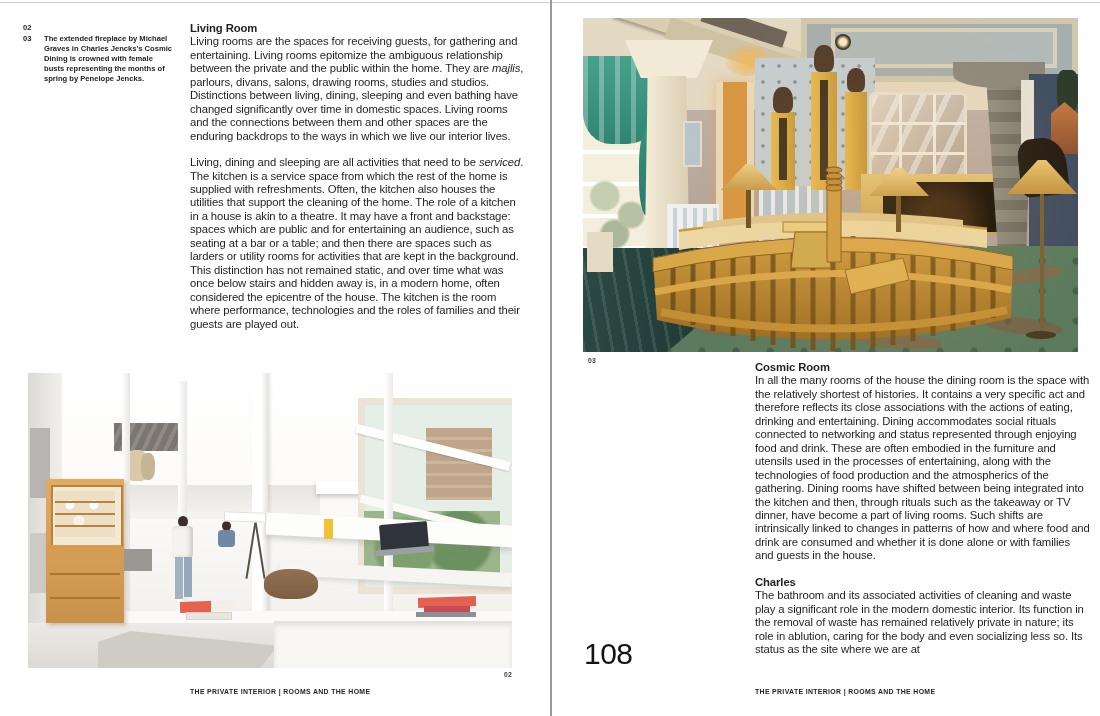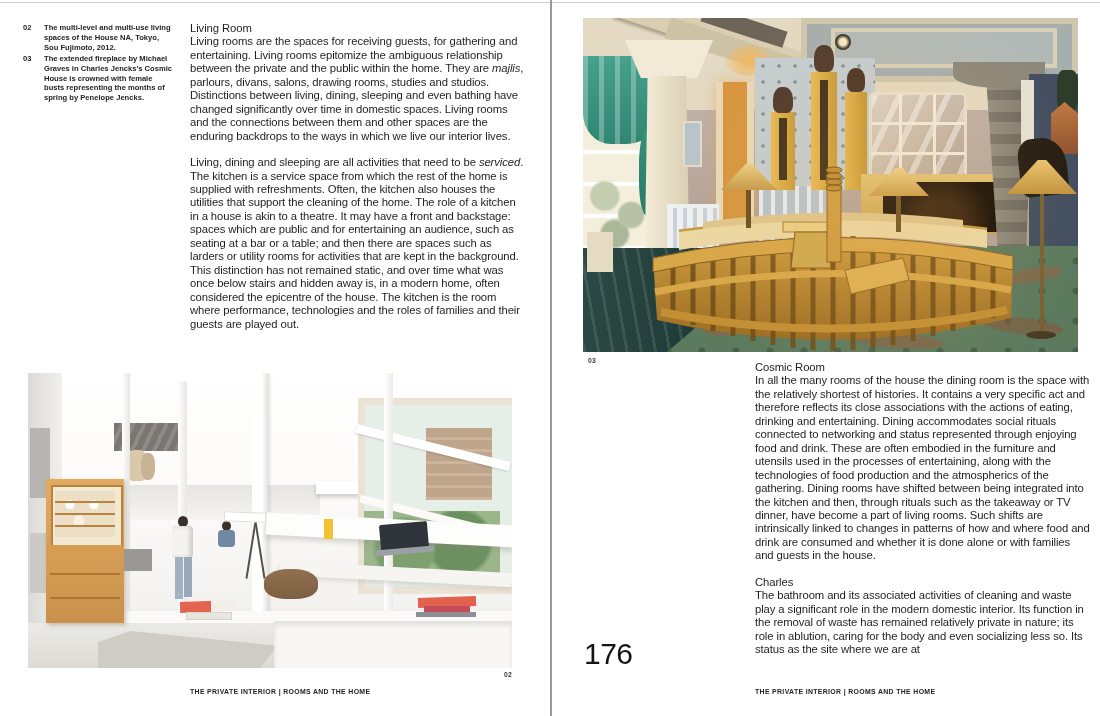--- a/index.html
+++ b/index.html
@@ -8,21 +8,21 @@
   .spread{position:absolute;inset:0;background:#fff;}
   .hairline-top{position:absolute;top:2px;left:0;width:1100px;height:1px;background:#d2d0cd;}
   .gutter{position:absolute;left:550px;top:0;width:2px;height:716px;background:#9a9a98;}
 
   
   .margin-notes{position:absolute;left:23px;top:23px;width:150px;font-size:7.6px;line-height:9.9px;font-weight:bold;color:#242424;}
   .note{display:flex;margin-bottom:1px;}
   .note-num{width:21px;flex:none;}
   .note-text{flex:1;}
   .text-col{position:absolute;width:336px;font-size:11.3px;line-height:13.45px;letter-spacing:-0.1px;color:#1f1f1f;}
-  .text-col .heading{font-weight:normal;margin:0;}
+  .text-col .heading{font-weight:bold;margin:0;}
   .text-col p{margin:0;}
   .section{margin-bottom:13px;}
   .col-left{left:190px;top:22px;}
   .col-right{left:755px;top:361px;}
 
   .caption{position:absolute;font-size:6.8px;font-weight:bold;color:#3a3a3a;letter-spacing:.2px;}
   .footer{position:absolute;top:688px;font-size:6.9px;font-weight:bold;letter-spacing:.35px;color:#242424;}
   .pagenum{position:absolute;left:584px;top:637px;font-size:30px;letter-spacing:-.5px;color:#141414;}
 
   
@@ -33,25 +33,24 @@
 </style>
 </head>
 <body>
 
 <div class="spread">
   <div class="hairline-top"></div>
 
   <div class="margin-notes">
     <div class="note">
       <span class="note-num">02</span>
-      <span class="note-text">The multi-level and multi-use living spaces of the House NA, Tokyo, Sou Fujimoto, 2012.</span>
     </div>
     <div class="note">
       <span class="note-num">03</span>
-      <span class="note-text">The extended fireplace by Michael Graves in Charles Jencks's Cosmic House is crowned with female busts representing the months of spring by Penelope Jencks.</span>
+      <span class="note-text">The extended fireplace by Michael Graves in Charles Jencks's Cosmic Dining is crowned with female busts representing the months of spring by Penelope Jencks.</span>
     </div>
   </div>
 
   <div class="text-col col-left">
     <div class="section">
       <p class="heading">Living Room</p>
       <p><span>Living rooms are the spaces for receiving guests, for gathering and entertaining. Living rooms epitomize the ambiguous relationship between the private and the public within the home. They are </span><em>majlis</em><span>, parlours, divans, salons, drawing rooms, studies and studios. Distinctions between living, dining, sleeping and even bathing have changed significantly over time in domestic spaces. Living rooms and the connections between them and other spaces are the enduring backdrops to the ways in which we live our interior lives.</span></p>
     </div>
     <div class="section">
       <p><span>Living, dining and sleeping are all activities that need to be </span><em>serviced</em><span>. The kitchen is a service space from which the rest of the home is supplied with refreshments. Often, the kitchen also houses the utilities that support the cleaning of the home. The role of a kitchen in a house is akin to a theatre. It may have a front and backstage: spaces which are public and for entertaining an audience, such as seating at a bar or a table; and then there are spaces such as larders or utility rooms for activities that are kept in the background. This distinction has not remained static, and over time what was once below stairs and hidden away is, in a modern home, often considered the epicentre of the house. The kitchen is the room where performance, technologies and the roles of families and their guests are played out.</span></p>
@@ -226,17 +225,17 @@
     <div class="section">
       <p class="heading">Cosmic Room</p>
       <p>In all the many rooms of the house the dining room is the space with the relatively shortest of histories. It contains a very specific act and therefore reflects its close associations with the actions of eating, drinking and entertaining. Dining accommodates social rituals connected to networking and status represented through enjoying food and drink. These are often embodied in the furniture and utensils used in the processes of entertaining, along with the technologies of food production and the atmospherics of the gathering. Dining rooms have shifted between being integrated into the kitchen and then, through rituals such as the takeaway or TV dinner, have become a part of living rooms. Such shifts are intrinsically linked to changes in patterns of how and where food and drink are consumed and whether it is done alone or with families and guests in the house.</p>
     </div>
     <div class="section">
       <p class="heading">Charles</p>
       <p>The bathroom and its associated activities of cleaning and waste play a significant role in the modern domestic interior. Its function in the removal of waste has remained relatively private in nature; its role in ablution, caring for the body and even socializing less so. Its status as the site where we are at</p>
     </div>
   </div>
 
-  <div class="pagenum">176</div>
+  <div class="pagenum">108</div>
   <div class="footer" style="left:755px;">THE PRIVATE INTERIOR | ROOMS AND THE HOME</div>
 
   <div class="gutter"></div>
 </div>
 
 </body></html>

